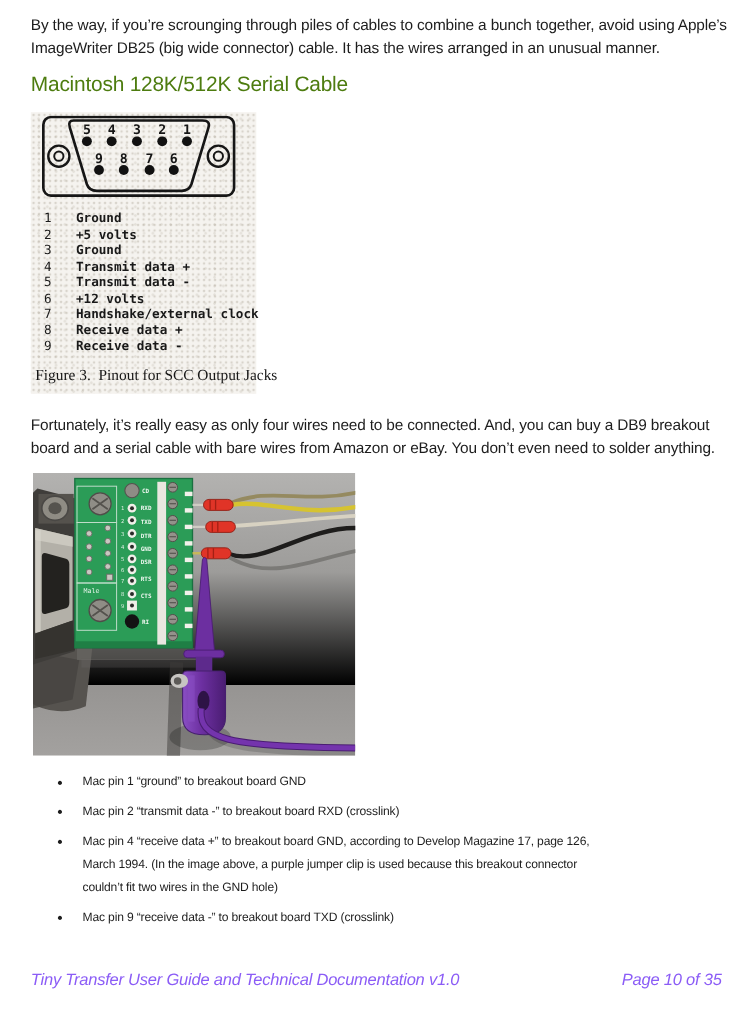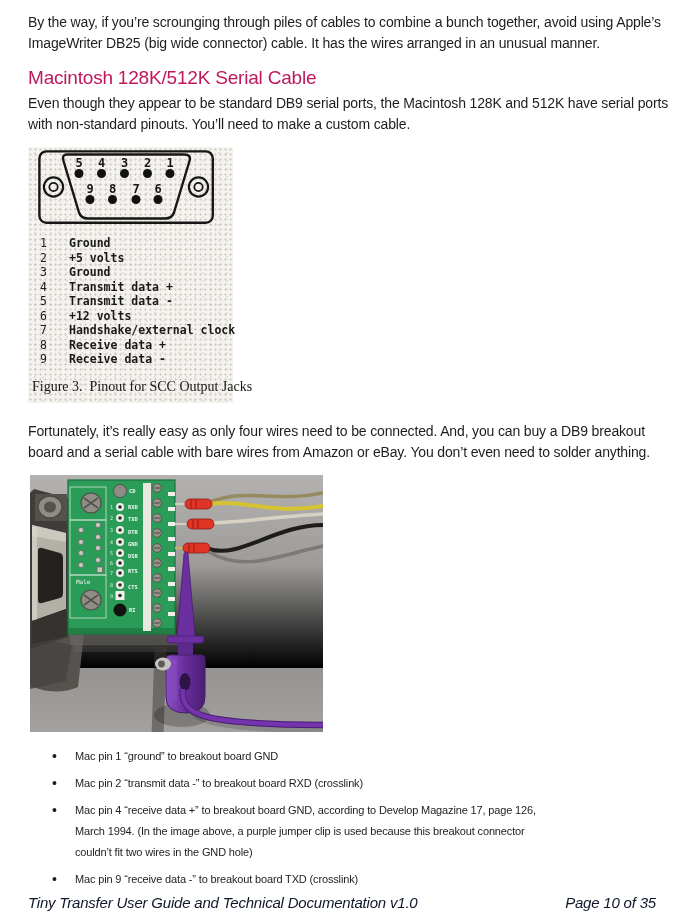--- a/index.html
+++ b/index.html
@@ -1,20 +1,20 @@
 <!DOCTYPE html>
 <html><head>
 <meta charset="utf-8">
 <style>
   html,body{margin:0;padding:0;background:#ffffff;}
   body{width:684px;height:917px;font-family:"Liberation Sans",sans-serif;color:#1d1d1d;}
   .page{position:relative;width:684px;height:917px;overflow:hidden;padding:12px 28px 8px 28px;box-sizing:border-box;background:#ffffff;}
   .body-text{margin:0 0 9px 0;font-size:14px;line-height:21px;letter-spacing:-0.15px;}
   .line{display:block;white-space:nowrap;}
-  h2.section-heading{margin:11px 0 3px 0;font-size:19px;line-height:25px;font-weight:400;color:#be185d;letter-spacing:-0.2px;}
+  h2.section-heading{margin:11px 0 3px 0;font-size:19px;line-height:25px;font-weight:400;color:#4d7c0f;letter-spacing:-0.2px;}
 
   
   .scan-figure{
     margin:12px 0 0 0;width:205px;box-sizing:border-box;
     padding:3px 0 8px 0;
     background-color:#f5f3ef;
     background-image:
       radial-gradient(circle, rgba(150,140,122,.30) 1px, transparent 1.4px),
       radial-gradient(circle, rgba(150,140,122,.18) 1px, transparent 1.4px);
     background-size:5px 5px,8px 8px;
@@ -29,41 +29,37 @@
 
   
   .photo{margin:12px 0 0 2px;width:293px;height:257px;line-height:0;}
   .photo svg{display:block;}
 
   
   ul.bullets{list-style:none;margin:14px 0 0 0;padding:0;font-size:11px;line-height:21px;letter-spacing:-0.15px;}
   ul.bullets li{position:relative;padding-left:47px;margin:0 0 6px 0;}
   ul.bullets li::before{content:"\2022";position:absolute;left:24px;top:0;font-size:14px;}
 
-  .footer{position:absolute;left:28px;right:28px;bottom:6px;display:flex;justify-content:space-between;
-          font-style:italic;color:#0f172a;font-size:15px;letter-spacing:-0.2px;}
+  .footer{position:absolute;left:28px;right:28px;bottom:18px;display:flex;justify-content:space-between;
+          font-style:italic;color:#8b5cf6;font-size:15px;letter-spacing:-0.2px;}
 
   text{user-select:none;}
 </style>
 </head>
 <body>
 
 <div class="page">
 
   <p class="body-text">
     <span class="line">By the way, if you’re scrounging through piles of cables to combine a bunch together, avoid using Apple’s</span>
     <span class="line">ImageWriter DB25 (big wide connector) cable. It has the wires arranged in an unusual manner.</span>
   </p>
 
   <h2 class="section-heading">Macintosh 128K/512K Serial Cable</h2>
 
-  <p class="body-text" style="margin-bottom:0">
-    <span class="line">Even though they appear to be standard DB9 serial ports, the Macintosh 128K and 512K have serial ports</span>
-    <span class="line">with non-standard pinouts. You’ll need to make a custom cable.</span>
-  </p>
 
   <div class="scan-figure">
     <svg width="186" height="80" viewBox="0 0 186 80">
       <rect x="1.4" y="1.4" width="173.4" height="71.4" rx="7" fill="none" stroke="#161616" stroke-width="2.4"></rect>
       <path d="M29,4.5 L146,4.5 Q153.5,4.5 151.5,11 L136,62.5 Q134,68.5 127,68.5 L50,68.5 Q43,68.5 41,62.5 L25.5,11 Q23.5,4.5 29,4.5 Z" fill="none" stroke="#161616" stroke-width="2.4"></path>
       <g stroke="#161616" fill="none">
         <circle cx="15.5" cy="37" r="9.6" stroke-width="2.2"></circle>
           <circle cx="15.5" cy="37" r="4.2" stroke-width="1.8"></circle>
         <circle cx="160.5" cy="37" r="9.6" stroke-width="2.2"></circle>
           <circle cx="160.5" cy="37" r="4.2" stroke-width="1.8"></circle>

